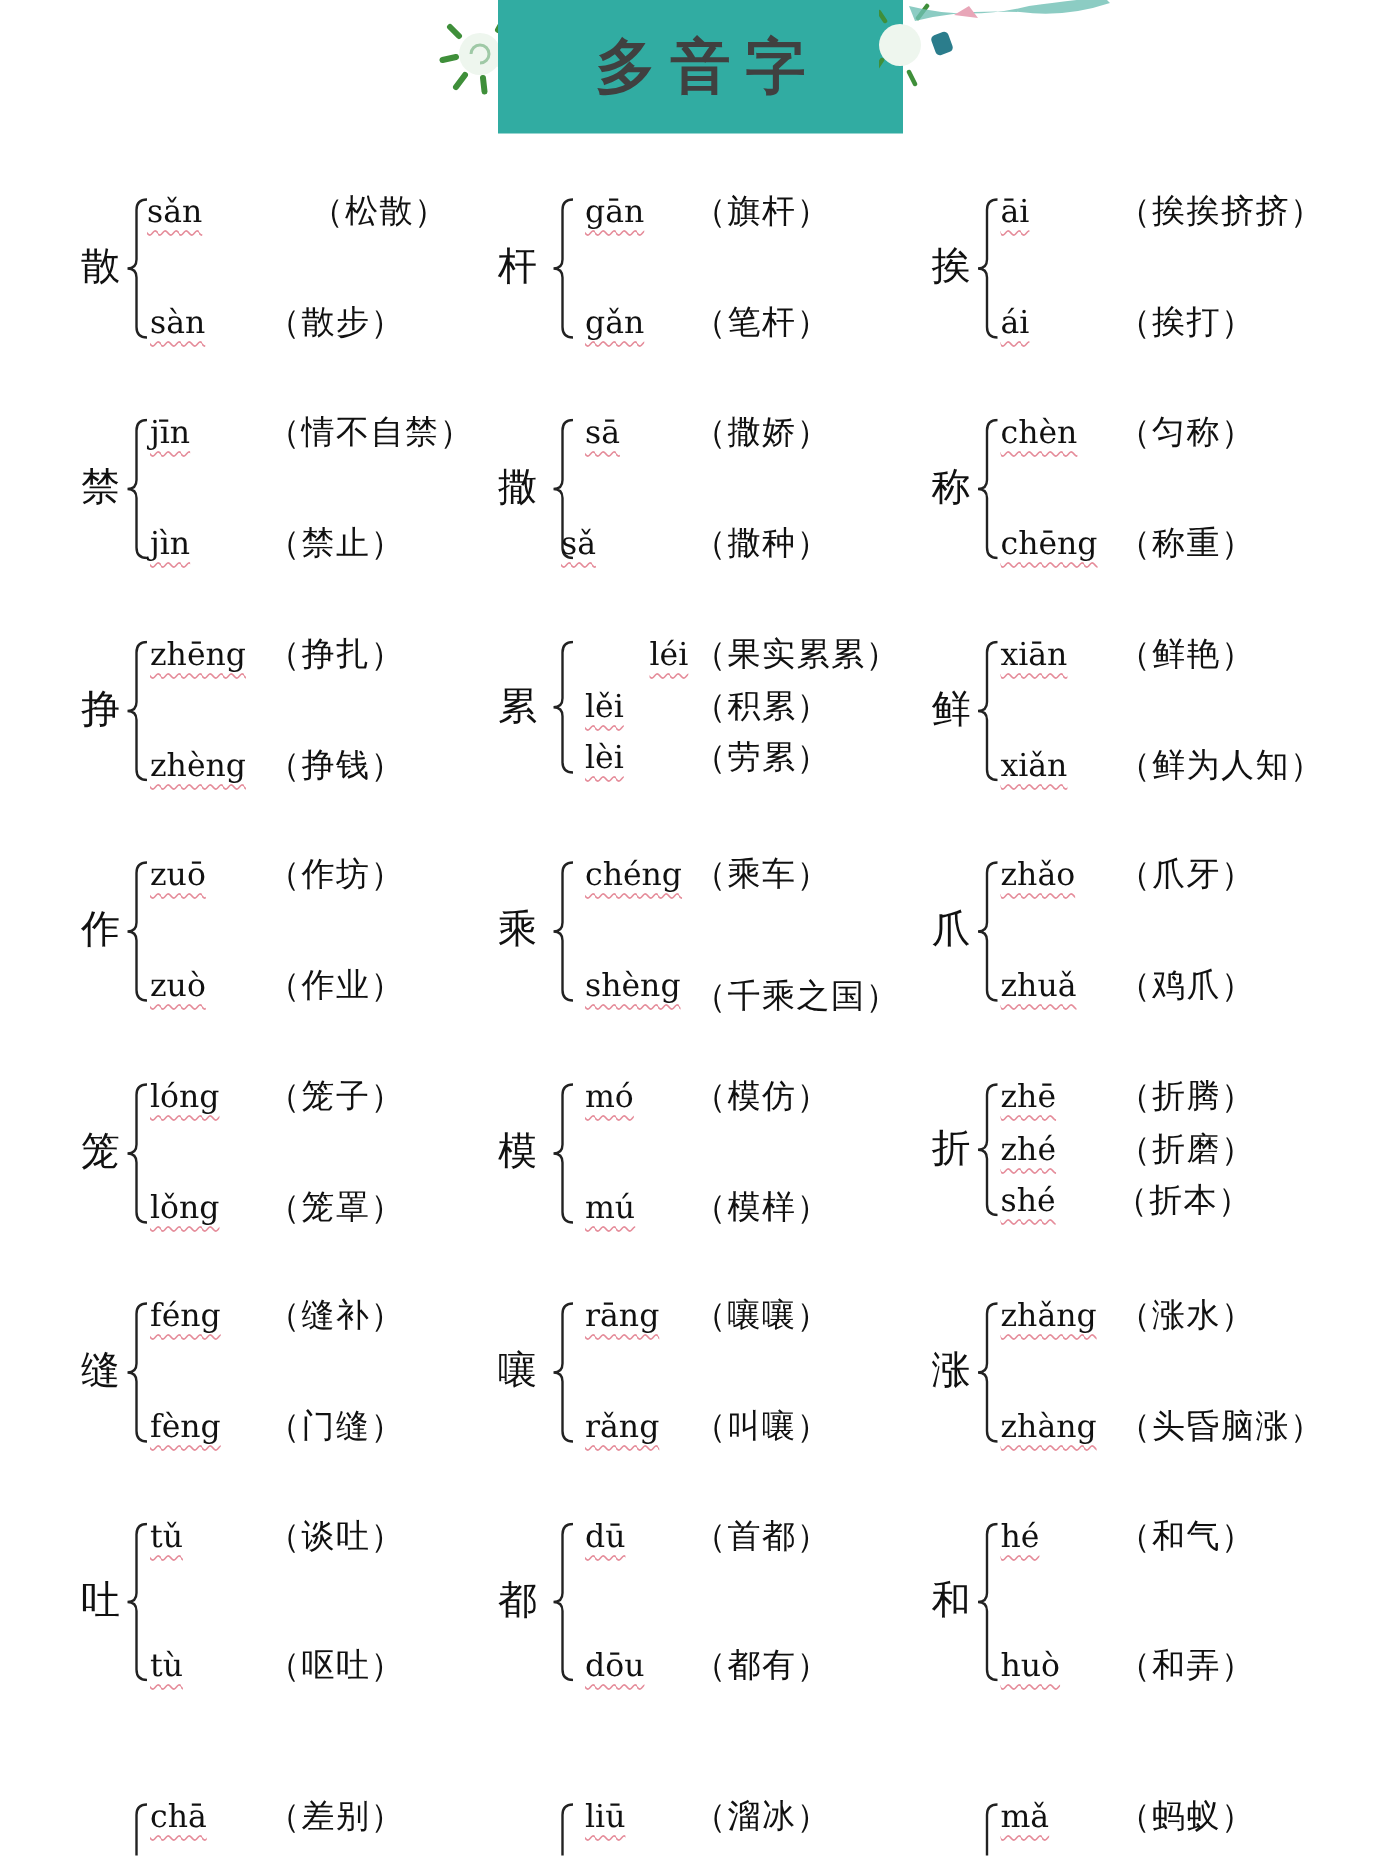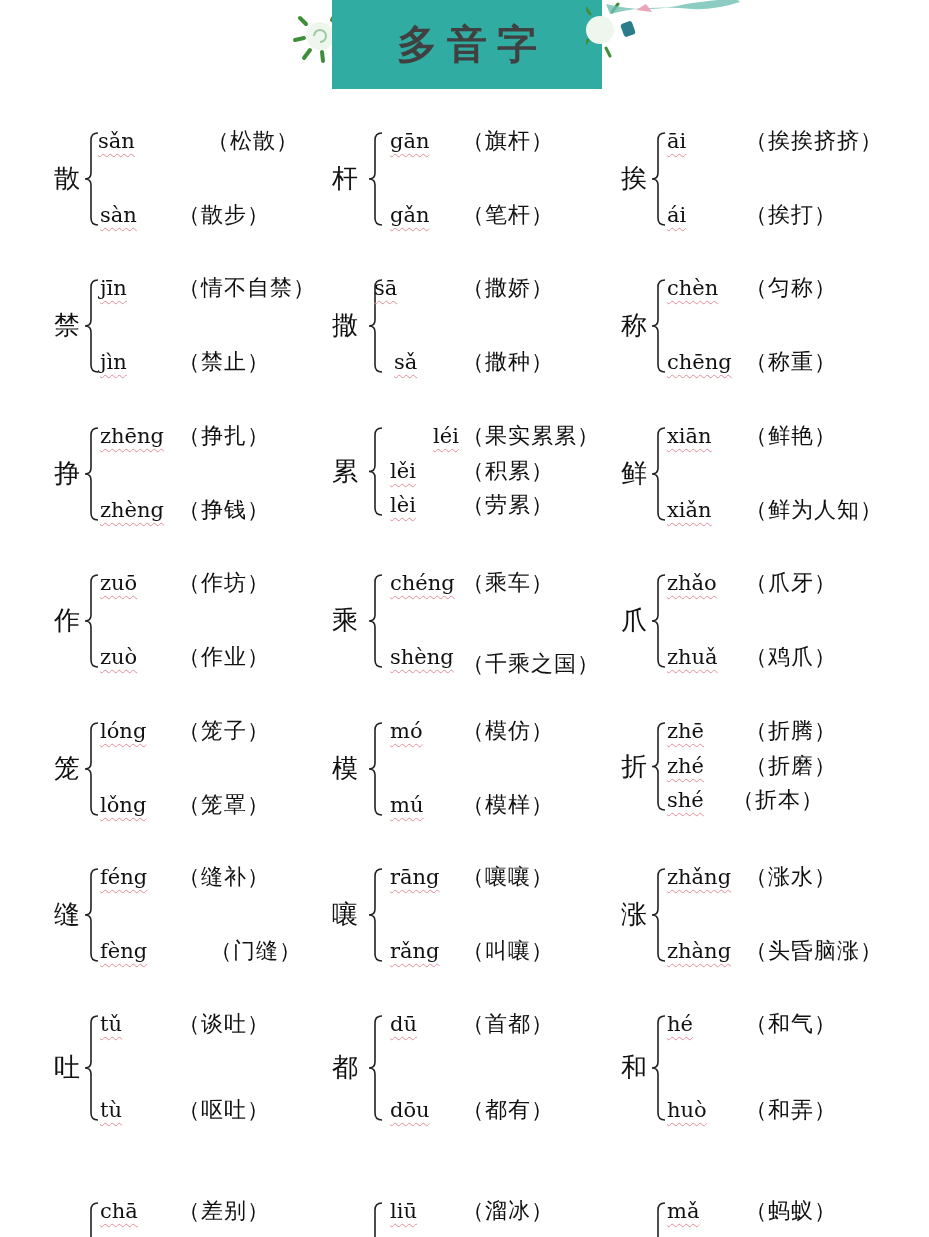--- a/index.html
+++ b/index.html
@@ -175,25 +175,25 @@
       </div>
     </div>
     <div class="entry" style="left: 328px; top: 273px;">
       <span class="head-char" style="top: 37px; left: 4px;">撒</span>
       <div class="brace" style="left: 40px; top: 6px;">
         <svg width="16" height="94" viewBox="0 0 16 94">
           <path d="M14 1 Q7 1 7 8 L7 41 Q7 47 1 47 Q7 47 7 53 L7 86 Q7 93 14 93" stroke="#222" stroke-width="1.6" fill="none"></path>
         </svg>
       </div>
       <div class="reading" style="top: 0px; left: 0px; width: 300px;">
-        <span class="pinyin" style="left: 46px;">sā</span>
+        <span class="pinyin" style="left: 62px;">sā</span>
         <span class="word" style="left: 134px;">（撒娇）</span>
       </div>
       <div class="reading" style="top: 74px; left: 0px; width: 300px;">
-        <span class="pinyin" style="left: 66px;">sǎ</span>
+        <span class="pinyin" style="left: 46px;">sǎ</span>
         <span class="word" style="left: 134px;">（撒种）</span>
       </div>
     </div>
     <div class="entry" style="left: 617px; top: 273px;">
       <span class="head-char" style="top: 37px; left: 4px;">称</span>
       <div class="brace" style="left: 34px; top: 6px;">
         <svg width="16" height="94" viewBox="0 0 16 94">
           <path d="M14 1 Q7 1 7 8 L7 41 Q7 47 1 47 Q7 47 7 53 L7 86 Q7 93 14 93" stroke="#222" stroke-width="1.6" fill="none"></path>
         </svg>
       </div>
@@ -348,37 +348,37 @@
       <div class="reading" style="top: 0px; left: 0px; width: 300px;">
         <span class="pinyin" style="left: 50px;">zhē</span>
         <span class="word" style="left: 128px;">（折腾）</span>
       </div>
       <div class="reading" style="top: 35px; left: 0px; width: 300px;">
         <span class="pinyin" style="left: 50px;">zhé</span>
         <span class="word" style="left: 128px;">（折磨）</span>
       </div>
       <div class="reading" style="top: 69px; left: 0px; width: 300px;">
         <span class="pinyin" style="left: 50px;">shé</span>
-        <span class="word" style="left: 115px;">（折本）</span>
+        <span class="word" style="left: 126px;">（折本）</span>
       </div>
     </div>
     <div class="entry" style="left: 50px; top: 862px;">
       <span class="head-char" style="top: 37px; left: 4px;">缝</span>
       <div class="brace" style="left: 34px; top: 6px;">
         <svg width="16" height="94" viewBox="0 0 16 94">
           <path d="M14 1 Q7 1 7 8 L7 41 Q7 47 1 47 Q7 47 7 53 L7 86 Q7 93 14 93" stroke="#222" stroke-width="1.6" fill="none"></path>
         </svg>
       </div>
       <div class="reading" style="top: 0px; left: 0px; width: 300px;">
         <span class="pinyin" style="left: 50px;">féng</span>
         <span class="word" style="left: 128px;">（缝补）</span>
       </div>
       <div class="reading" style="top: 74px; left: 0px; width: 300px;">
         <span class="pinyin" style="left: 50px;">fèng</span>
-        <span class="word" style="left: 128px; margin-left: 32px;">（门缝）</span>
+        <span class="word" style="left: 128px;">（门缝）</span>
       </div>
     </div>
     <div class="entry" style="left: 328px; top: 862px;">
       <span class="head-char" style="top: 37px; left: 4px;">嚷</span>
       <div class="brace" style="left: 40px; top: 6px;">
         <svg width="16" height="94" viewBox="0 0 16 94">
           <path d="M14 1 Q7 1 7 8 L7 41 Q7 47 1 47 Q7 47 7 53 L7 86 Q7 93 14 93" stroke="#222" stroke-width="1.6" fill="none"></path>
         </svg>
       </div>
       <div class="reading" style="top: 0px; left: 0px; width: 300px;">

